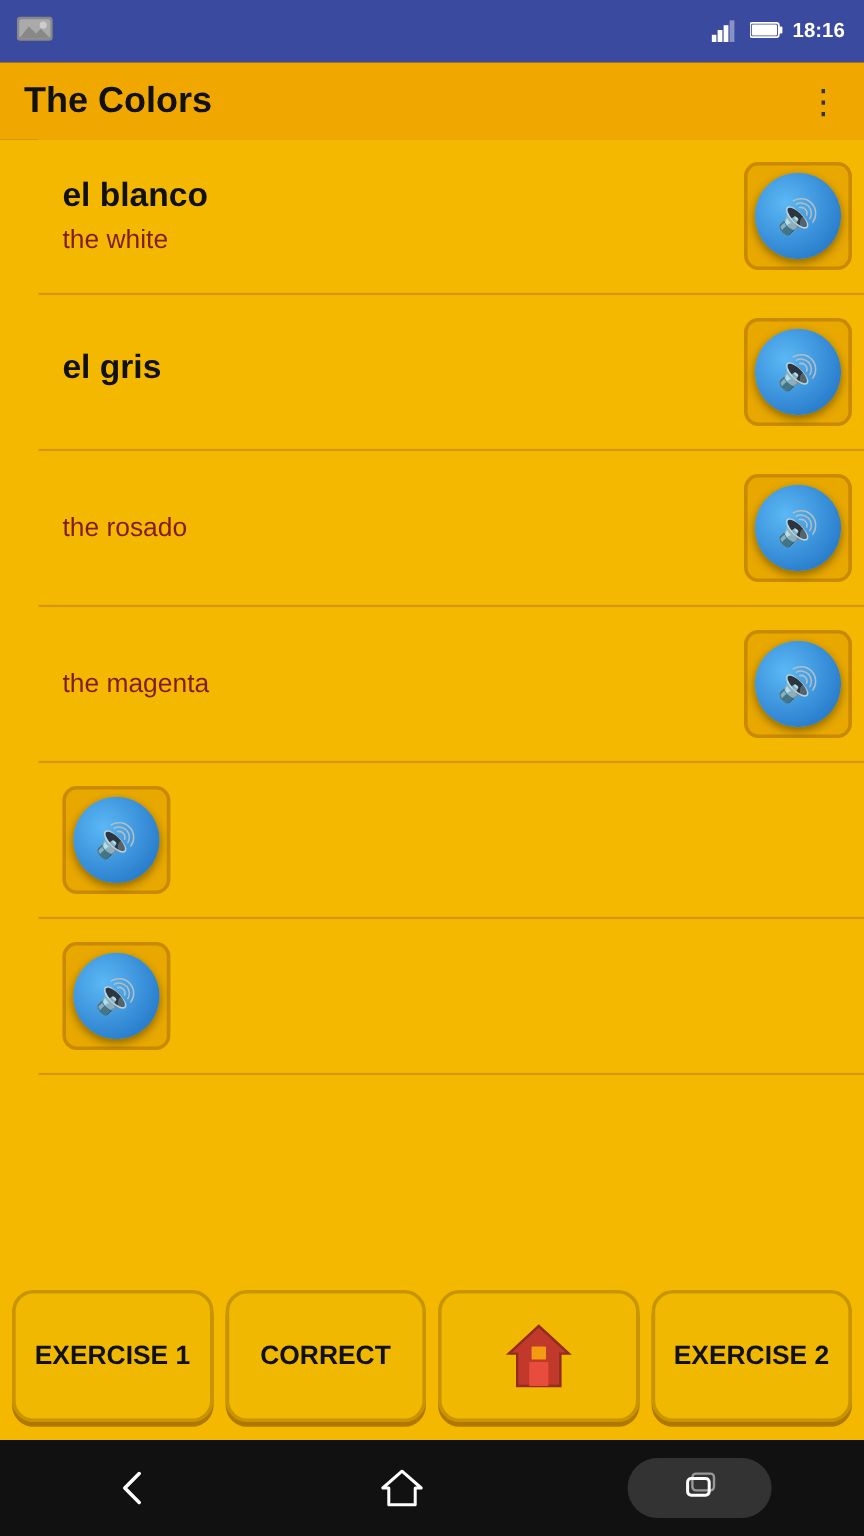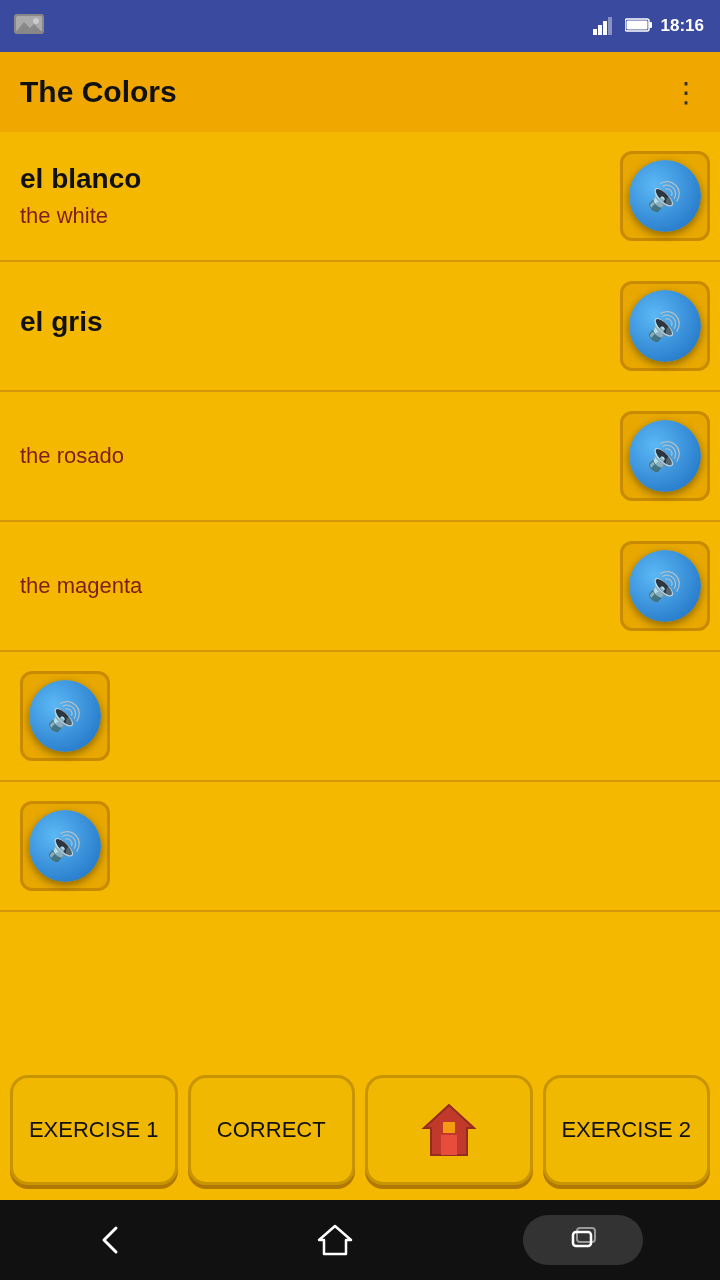--- a/index.html
+++ b/index.html
@@ -41,21 +41,21 @@
       font-size: 13px;
     }
     .battery-icon {
       color: white;
       font-size: 13px;
     }
 
     
     .app-header {
       background: #f0a800;
-      height: 80px;
+      height: 64px;
       display: flex;
       align-items: center;
       justify-content: space-between;
       padding: 0 20px;
       flex-shrink: 0;
     }
     .app-title {
       font-size: 30px;
       font-weight: bold;
       color: #111;
@@ -71,20 +71,21 @@
       background: #f5b800;
       flex: 1;
       overflow-y: auto;
       display: flex;
       flex-direction: column;
     }
 
     
     .vocab-list {
       flex: 1;
+      padding-left: 32px;
     }
     .vocab-item {
       display: flex;
       align-items: center;
       border-bottom: 2px solid #d4960a;
       padding: 10px 10px 10px 20px;
       background: #f5b800;
       min-height: 130px;
     }
     .vocab-text {
@@ -150,21 +151,21 @@
       flex: 1;
       height: 110px;
       background: #f0b800;
       border: 3px solid #c89500;
       border-radius: 18px;
       display: flex;
       align-items: center;
       justify-content: center;
       cursor: pointer;
       font-size: 22px;
-      font-weight: normal;
+      font-weight: bold;
       color: #111;
       box-shadow: 0 4px 0 #b07800;
     }
     .toolbar-btn.home-btn {
       background: #f0b800;
     }
     .home-icon-svg {
       width: 60px;
       height: 60px;
     }

